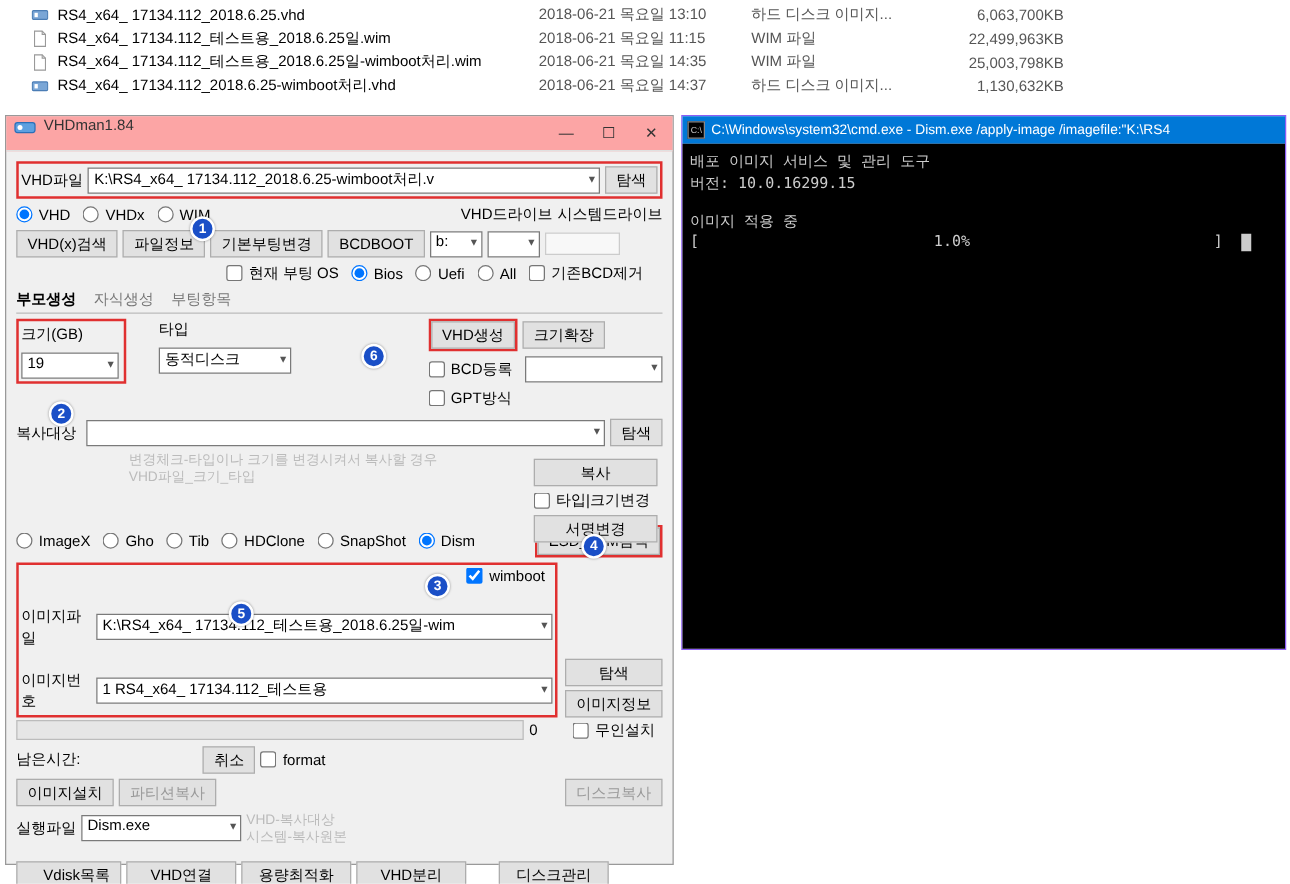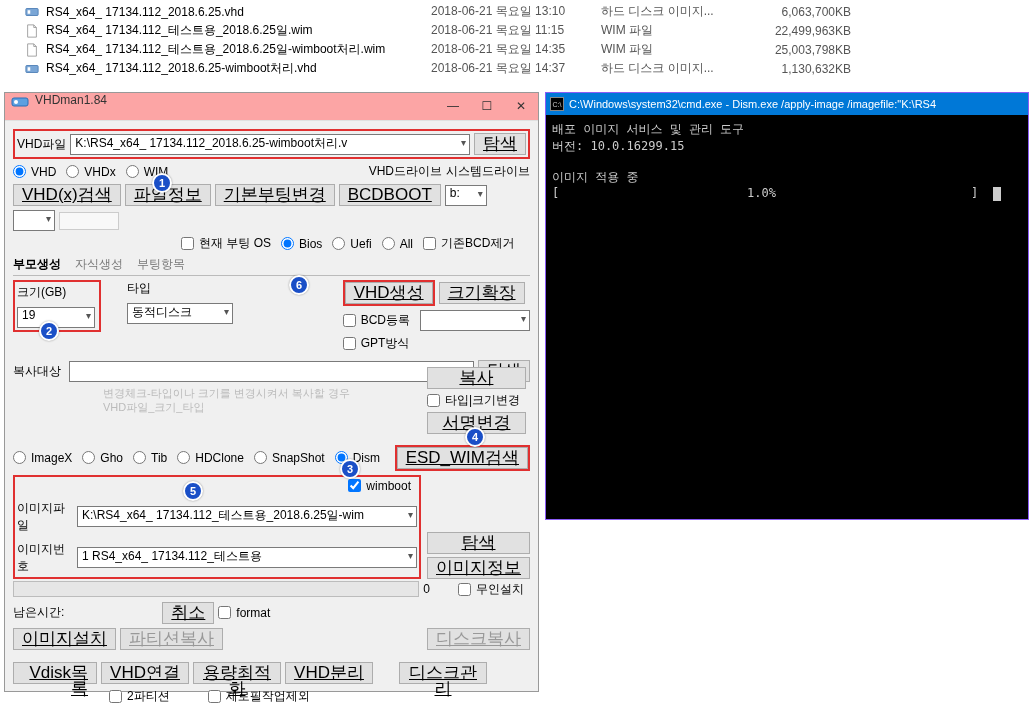--- a/index.html
+++ b/index.html
@@ -61,25 +61,24 @@
 .win-btn { width: 34px; height: 26px; text-align: center; line-height: 26px; color: #333; cursor: pointer; }
 
 .vhdman-body { padding: 8px; position: relative; }
 
 .row { display: flex; align-items: center; gap: 4px; margin-bottom: 4px; flex-wrap: wrap; }
 .label { font-size: 12px; color: #000; }
 .btn {
   background: #e1e1e1;
   border: 1px solid #adadad;
   padding: 2px 8px;
-  font-size: 17px;
+  font-size: 12px;
   cursor: pointer;
   height: 22px;
   line-height: 16px;
-  text-decoration: underline;
 }
 .combo {
   background: #fff;
   border: 1px solid #7a7a7a;
   height: 21px;
   font-size: 12px;
   padding: 0 18px 0 4px;
   position: relative;
 }
 .combo::after {
@@ -377,21 +376,21 @@
       <label class="radio-label">
           <input type="radio" checked="" style="">
           <span>Dism</span>
         </label>
       <span style="flex:1;"></span>
       <div class="red-box" style="padding:0;"><button class="btn">ESD_WIM검색</button></div>
     </div>
     <div class="blue-badge" style="top:338px;left:335px;">3</div>
 
     <div style="display:flex;gap:6px;">
-      <div class="red-box" style="flex:1;display:flex;flex-direction:column;gap:7px;">
+      <div class="red-box" style="flex:1;display:flex;flex-direction:column;gap:17px;">
         <div style="display:flex;justify-content:flex-end;">
             <label class="check-label">
               <input type="checkbox" checked="" style="">
               <span>wimboot</span>
             </label>
           </div>
         <div style="display:flex;align-items:center;gap:4px;">
           <span class="label" style="width:56px;">이미지파일</span>
           <div class="combo" style="flex:1;"><span>K:\RS4_x64_ 17134.112_테스트용_2018.6.25일-wim</span></div>
         </div>
@@ -427,20 +426,28 @@
         </label>
     </div>
 
     <div class="row">
       <button class="btn">이미지설치</button>
       <button class="btn disabled">파티션복사</button>
       <span style="flex:1;"></span>
       <button class="btn disabled">디스크복사</button>
     </div>
 
+    <div class="row">
+      <span class="label">실행파일</span>
+      <div class="combo" style="width:128px;"><span>Dism.exe</span></div>
+      <div>
+        <div class="hint-text">VHD-복사대상</div>
+        <div class="hint-text">시스템-복사원본</div>
+      </div>
+    </div>
 
     <div style="height:8px;"></div>
 
     <div class="row">
       <button class="btn" style="width:84px;text-align:right;">Vdisk목록</button>
       <button class="btn" style="width:88px;">VHD연결</button>
       <button class="btn" style="width:88px;">용량최적화</button>
       <button class="btn" style="width:88px;">VHD분리</button>
       <span style="width:18px;"></span>
       <button class="btn" style="width:88px;">디스크관리</button>

